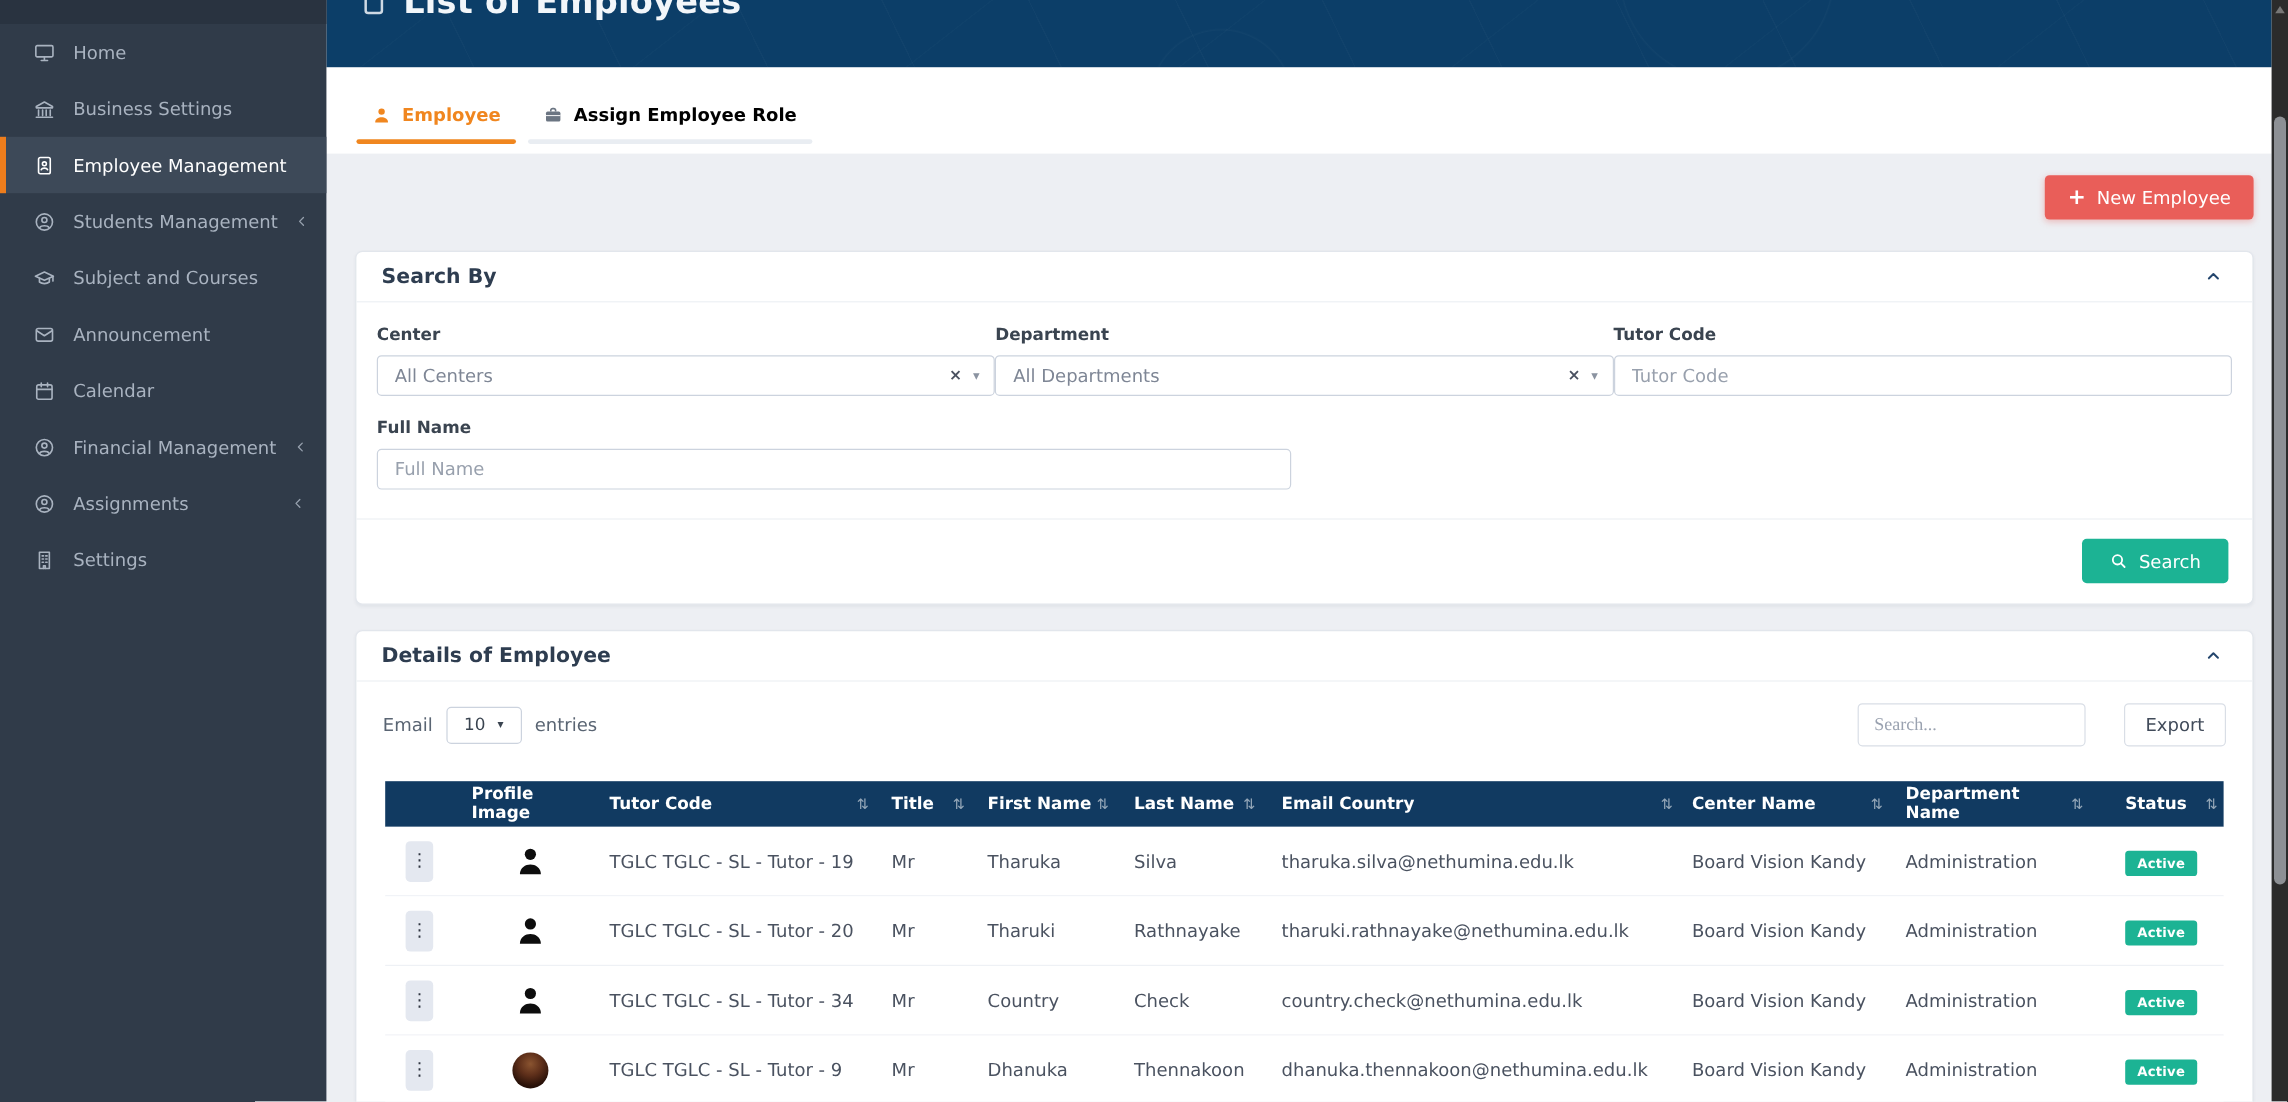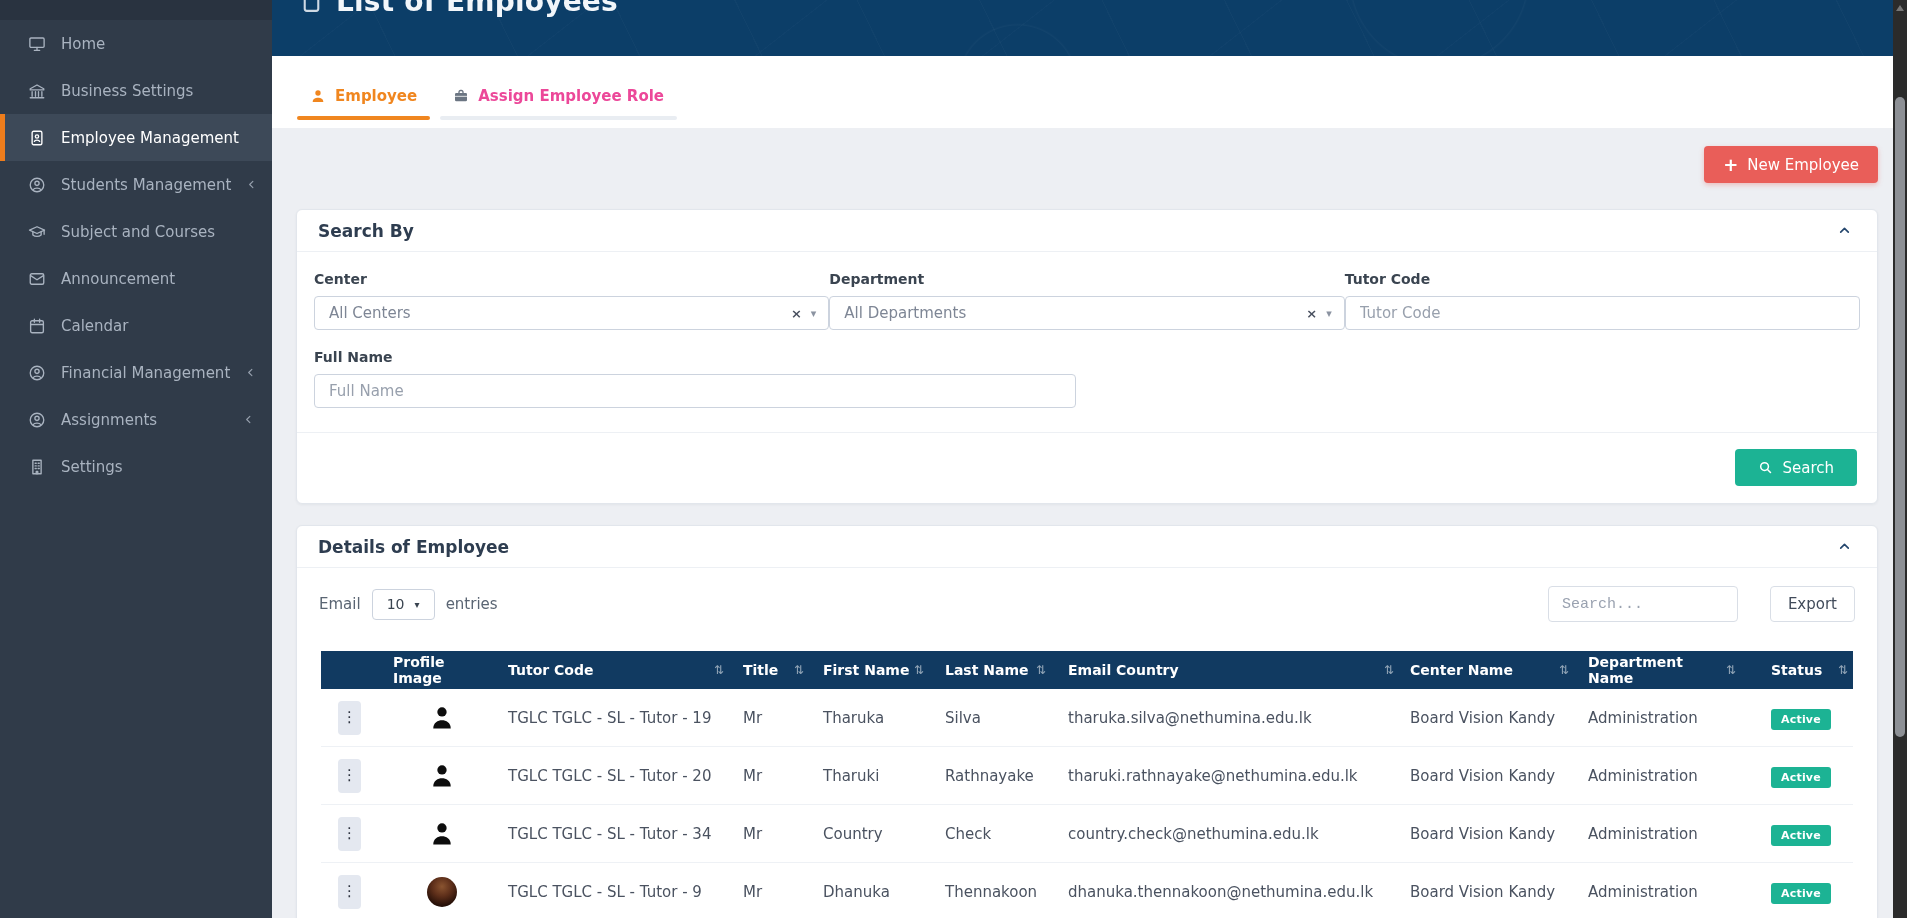--- a/index.html
+++ b/index.html
@@ -51,21 +51,21 @@
   
   .tabbar {
     height:72px; background:#ffffff; display:flex; align-items:flex-end; gap:10px;
     padding:0 0 8px 25px;
   }
   .tab { display:flex; flex-direction:column; gap:11px; cursor:pointer; }
   .tab-row { display:flex; align-items:center; gap:9px; padding:0 13px; font-size:15px; font-weight:bold; }
   .tab-underline { height:4px; border-radius:2px; }
   .tab.active .tab-row { color:#f0861f; }
   .tab.active .tab-underline { background:#f0861f; }
-  .tab.inactive .tab-row { color:#ec4899; }
+  .tab.inactive .tab-row { color:#000000; }
   .tab.inactive .tab-underline { background:#e9edf2; }
   .tab svg { width:16px; height:16px; }
 
   
   .content { position:absolute; top:128px; left:0; right:0; bottom:0; padding:18px 15px 0 24px; }
   .btn-row { display:flex; justify-content:flex-end; }
   .btn-new {
     height:37px; background:#e95e59; color:#fff; border:none; border-radius:4px;
     font-size:15px; font-family:inherit; padding:0 19px; display:flex; align-items:center; gap:9px;
     box-shadow:0 2px 5px rgba(233,94,89,.35); cursor:pointer;
@@ -114,21 +114,21 @@
   .dt-controls { display:flex; align-items:center; justify-content:space-between; padding:18px 22px 0 22px; }
   .show-group { display:flex; align-items:center; gap:11px; font-size:15px; color:#5a6573; }
   .mini-select {
     width:63px; height:31px; border:1px solid #ccd3de; border-radius:4px;
     display:flex; align-items:center; justify-content:center; gap:10px; font-size:14px; color:#3a4450; cursor:pointer;
   }
   .mini-select .caret { font-size:10px; color:#3a4450; }
   .right-group { display:flex; align-items:center; gap:12px; }
   .dt-search {
     width:190px; height:36px; border:1px solid #d9dee6; border-radius:4px; padding:0 13px;
-    font-size:15px; font-family:Liberation Mono, monospace; color:#ef4444; outline:none;
+    font-size:15px; font-family:Liberation Serif, serif; color:#ef4444; outline:none;
   }
   .dt-search::placeholder { color:#9aa2b0; }
   .btn-export {
     height:36px; background:#fff; border:1px solid #d9dee6; border-radius:4px;
     font-size:15px; font-family:inherit; color:#414b5a; padding:0 17px; cursor:pointer;margin-left:20px;
   }
 
   .table { margin:29px 24px 0 24px; }
   .trow { display:flex; align-items:center; height:58px; border-bottom:1px solid #eef1f5; background:#fff; font-size:15px; color:#4a5260; }
   .thead { height:38px; background:#113a61; border-bottom:none; color:#fff; font-size:14px; font-weight:bold; }

